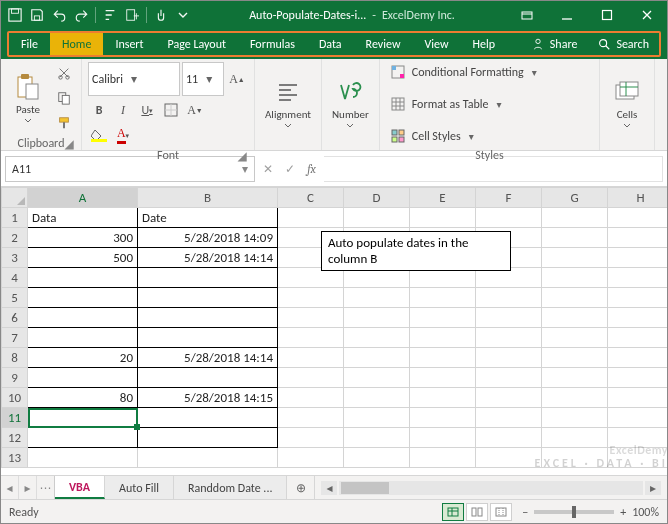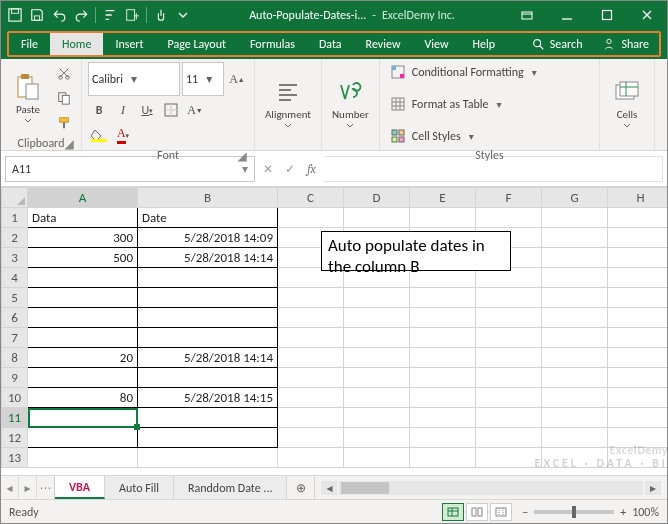--- a/index.html
+++ b/index.html
@@ -12,21 +12,21 @@
 .title-text{flex:1;text-align:center;display:flex;justify-content:center;gap:6px;font-size:12px}
 .title-text .fname{color:#fff}
 .title-text .comp{color:#cfe9da}
 .title-text .dash{color:#cfe9da}
 .winbtns{display:flex}
 .winbtns .wbtn{width:40px;height:28px;display:flex;align-items:center;justify-content:center;color:#fff}
 
 .menuwrap{height:30px;background:#0f7238;position:relative}
 .menutabs{position:absolute;inset:2px 6px;border:2px solid #ed7d31;border-radius:2px;display:flex;align-items:stretch;color:#fff}
 .menutabs .mtab{padding:0 12px;display:flex;align-items:center;font-size:12px}
-.menutabs .mtab.active{background:#e5e5e5;color:#0f7238}
+.menutabs .mtab.active{background:#eab308;color:#0f7238}
 .menutabs .spacer{flex:1}
 .menutabs .rbtn{padding:0 10px;display:flex;align-items:center;gap:5px;font-size:12px}
 
 .ribbon{height:92px;background:#f3f2f1;border-bottom:1px solid #d6d6d6;display:flex}
 .rgrp{border-right:1px solid #e1e1e1;display:flex;flex-direction:column;padding:3px 6px 1px}
 .rgrp .body{flex:1;display:flex;align-items:center;gap:4px}
 .rgrp .lbl{text-align:center;font-size:11px;color:#666;padding:2px 0;position:relative}
 .rgrp .lbl .dialoglauncher{position:absolute;right:0;bottom:2px;width:12px;height:12px;color:#888;display:flex;align-items:center;justify-content:center}
 .bigbtn{display:flex;flex-direction:column;align-items:center;justify-content:center;gap:2px;padding:3px 4px;min-width:42px}
 .bigbtn .icon{width:28px;height:28px;display:flex;align-items:center;justify-content:center}
@@ -66,21 +66,21 @@
 .gridtable td.bR{border-right:1px solid #000}
 .gridtable td.bL{border-left:1px solid #000}
 .gridtable td.bT{border-top:1px solid #000}
 .gridtable td.bB{border-bottom:1px solid #000}
 
 th.hi{background:#d2d2d2;color:#0f7238}
 
 .selcell{outline:2px solid #107c41;outline-offset:-2px;position:relative}
 .selcell::after{content:"";position:absolute;right:-3px;bottom:-3px;width:6px;height:6px;background:#107c41}
 
-.textbox-on-sheet{position:absolute;left:320px;top:44px;width:190px;height:40px;border:1.5px solid #000;background:#fff;padding:3px 6px;font-size:17px;line-height:1.25;color:#000;font-family:Calibri,Arial}
+.textbox-on-sheet{position:absolute;left:320px;top:44px;width:190px;height:40px;border:1.5px solid #000;background:#fff;padding:3px 6px;font-size:13px;line-height:1.25;color:#000;font-family:Calibri,Arial}
 
 .watermark{position:absolute;right:6px;bottom:6px;text-align:right;color:rgba(0,0,0,.15);font-weight:bold;font-size:18px;letter-spacing:.5px;line-height:1}
 .watermark .sub{font-size:12px;display:block;letter-spacing:3px;color:rgba(0,0,0,.18)}
 
 .shtabs{height:24px;border-top:1px solid #d6d6d6;display:flex;align-items:stretch;background:#f3f2f1}
 .nav{width:18px;display:flex;align-items:center;justify-content:center;color:#888;border-right:1px solid #ddd}
 .stab{padding:0 14px;display:flex;align-items:center;border-right:1px solid #d6d6d6;background:#ececec;color:#444;font-size:12px}
 .stab.active{background:#fff;border-bottom:2px solid #107c41;color:#be185d;font-weight:600}
 .newsheet{width:28px;display:flex;align-items:center;justify-content:center;color:#666;border-right:1px solid #d6d6d6}
 .hscroll{flex:1;display:flex;align-items:center;padding:0 6px;gap:2px;position:relative}
@@ -186,31 +186,31 @@
     <div class="mtab">Insert</div>
     <div class="mtab">Page Layout</div>
     <div class="mtab">Formulas</div>
     <div class="mtab">Data</div>
     <div class="mtab">Review</div>
     <div class="mtab">View</div>
     <div class="mtab">Help</div>
     <div class="spacer"></div>
     <div class="rbtn">
         <svg width="14" height="14" viewBox="0 0 16 16">
+          <circle cx="8" cy="5" r="2.5" fill="none" stroke="#fff"></circle>
+          <path d="M4 14c0-3 8-3 8 0" fill="none" stroke="#fff"></path>
+        </svg>
+        <span>Share</span>
+      </div>
+    <div class="rbtn">
+        <svg width="14" height="14" viewBox="0 0 16 16">
           <circle cx="7" cy="7" r="4" fill="none" stroke="#fff" stroke-width="1.3"></circle>
           <path d="M10 10l4 4" stroke="#fff" stroke-width="1.3"></path>
         </svg>
         <span>Search</span>
-      </div>
-    <div class="rbtn">
-        <svg width="14" height="14" viewBox="0 0 16 16">
-          <circle cx="8" cy="5" r="2.5" fill="none" stroke="#fff"></circle>
-          <path d="M4 14c0-3 8-3 8 0" fill="none" stroke="#fff"></path>
-        </svg>
-        <span>Share</span>
       </div>
   </div>
 </div>
 
 <div class="ribbon">
   <div class="rgrp">
     <div class="body">
       <div class="bigbtn">
         <div class="icon">
             <svg width="26" height="28" viewBox="0 0 26 28">

